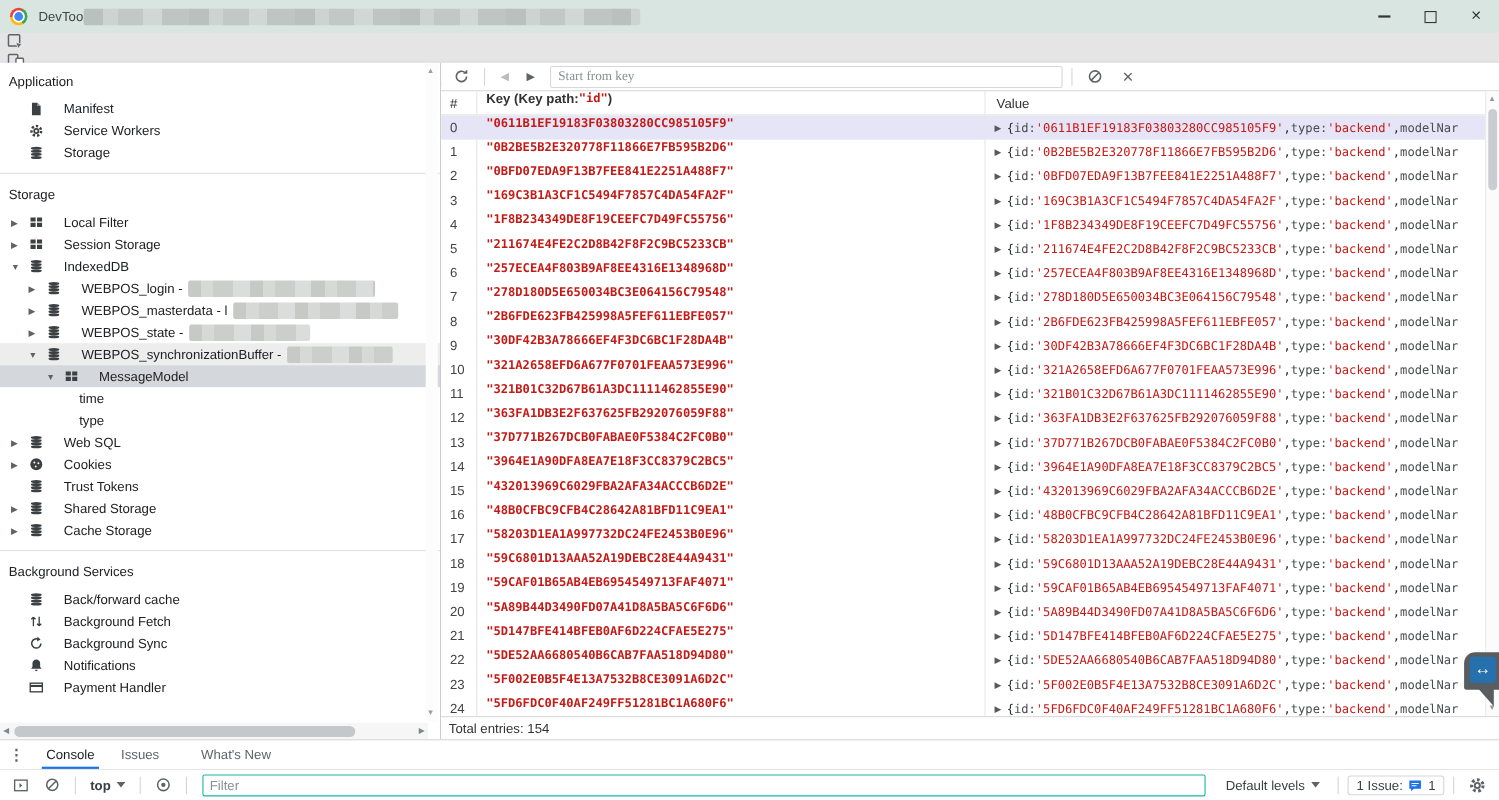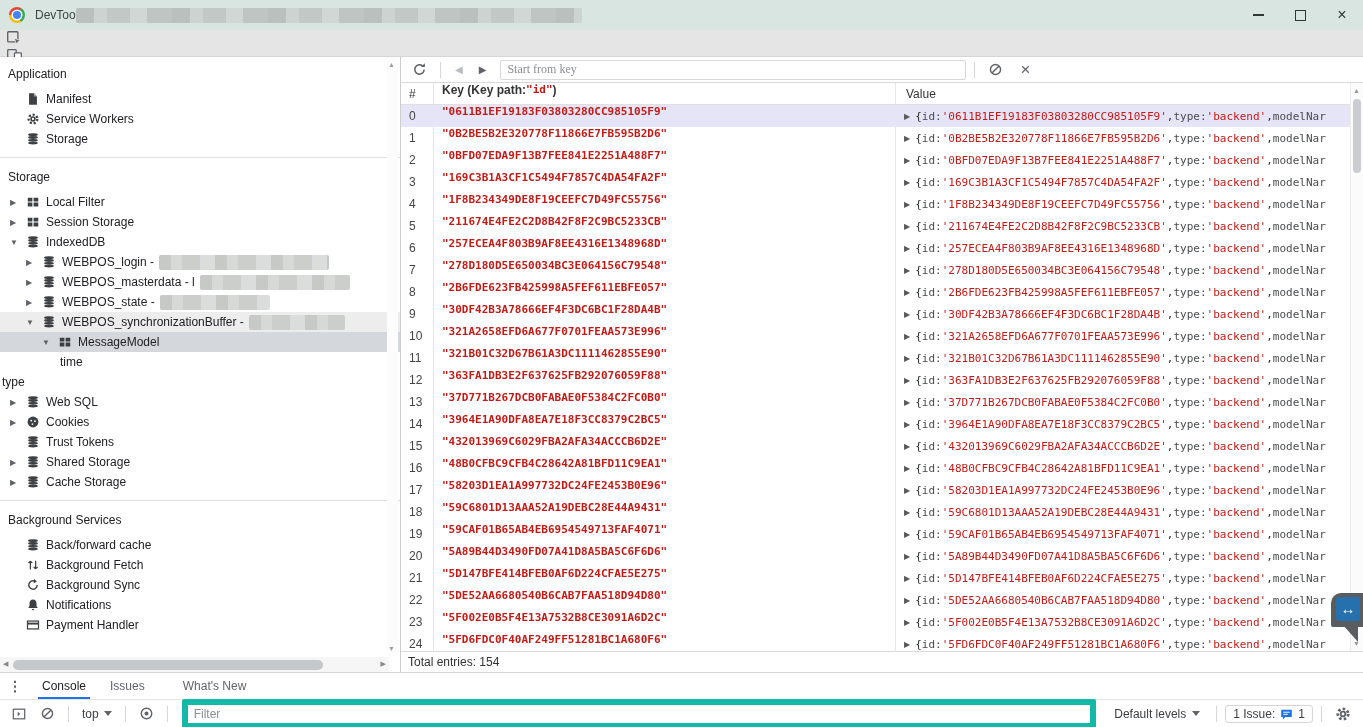--- a/index.html
+++ b/index.html
@@ -43,21 +43,21 @@
   
   .sidebar{position:absolute;left:0;top:57px;width:400px;bottom:55px;background:#fff;border-right:1px solid #cdcdcd;overflow:hidden;}
   .side-section-header{margin:12px 0 8px;padding-left:8px;color:#202124;}
   .side-section-header.first{margin-top:10px;}
   .side-divider{height:1px;background:#e0e0e0;margin-top:8px;}
   .tree-row{height:20px;display:flex;align-items:center;white-space:nowrap;}
   .tree-row.selected{background:#d4d7db;}
   .tree-row.highlighted{background:#ededee;}
   .tw-exp{flex:0 0 16px;font-size:8px;color:#5f6368;text-align:left;}
   .tw-icon{flex:0 0 18px;display:flex;align-items:center;}
-  .tw-label{margin-left:2px;color:#202124;}
+  .tw-label{margin-left:14px;color:#202124;}
   .redacted{display:inline-block;height:15px;margin-left:5px;border-radius:2px;vertical-align:middle;filter:blur(.5px);
      background:repeating-linear-gradient(90deg,#c6c9c6 0 12px,#d6d9d6 12px 23px,#cbcecb 23px 41px,#dadddb 41px 56px);}
   .side-vscroll{position:absolute;right:2px;top:0;width:11px;bottom:16px;background:#fcfcfc;}
   .side-vscroll .arr{position:absolute;left:1px;font-size:7px;color:#9aa0a6;}
   .side-vscroll .up{top:4px;} .side-vscroll .down{bottom:4px;}
   .side-hscroll{position:absolute;left:0;bottom:0;height:15px;right:11px;background:#f6f6f6;}
   .side-hscroll .arr{position:absolute;top:3px;font-size:7px;color:#80868b;}
   .side-hscroll .left{left:3px;} .side-hscroll .right{right:3px;}
   .hthumb{position:absolute;left:13px;top:2.5px;width:310px;height:10px;border-radius:5px;background:#c5c8cb;}
 
@@ -92,23 +92,23 @@
 
   
   .drawer{position:absolute;left:0;right:0;bottom:0;height:55px;background:#fff;border-top:1px solid #d6d6d6;box-sizing:border-box;}
   .drawer-tabs{height:26px;display:flex;align-items:stretch;border-bottom:1px solid #e5e5e5;}
   .drawer-dots{display:flex;align-items:center;}
   .dtab{display:flex;align-items:center;padding:0 12px;color:#5f6368;position:relative;white-space:nowrap;}
   .dtab.whatsnew{margin-left:14px;}
   .dtab.active{color:#1a1d20;}
   .dtab.active::after{content:'';position:absolute;left:8px;right:8px;bottom:0;height:2.5px;background:#1a73e8;}
   .drawer-toolbar{height:27px;display:flex;align-items:center;padding:0 7px;gap:4px;}
-  .ctx{display:flex;align-items:center;gap:5px;color:#3c4043;padding:0 5px;}
+  .ctx{display:flex;align-items:center;gap:5px;color:#3c4043;padding:0 5px;font-weight:bold;}
   .caret{width:0;height:0;border-left:4px solid transparent;border-right:4px solid transparent;border-top:5px solid #5f6368;}
-  .filter-input{flex:1;height:18px;border:6px solid #14b8a6;border-radius:2px;margin:0 6px;padding:0 6px;
+  .filter-input{flex:1;height:18px;border:1px solid #14b8a6;border-radius:2px;margin:0 6px;padding:0 6px;
      font-family:"Liberation Sans",sans-serif;font-size:12px;outline:none;}
   .filter-input::placeholder{color:#8a8f94;}
   .levels{display:flex;align-items:center;gap:6px;color:#3c4043;padding:0 8px;}
   .issue-pill{display:flex;align-items:flex-end;gap:5px;border:1px solid #d6d6d6;border-radius:3px;padding:1px 7px;color:#3c4043;}
 
   
   .tv{position:absolute;right:0;top:593px;width:36px;height:52px;z-index:9;}
   .tv-flap{position:absolute;right:0;top:0;width:32px;height:34px;background:#5a5d5f;border-radius:10px 0 0 2px;}
   .tv-tail{position:absolute;right:5px;top:32px;width:0;height:0;border-left:15px solid transparent;border-top:17px solid #5a5d5f;}
   .tv-blue{position:absolute;right:3px;top:4px;width:24px;height:24px;background:#2570ad;border-radius:3px;
@@ -349,21 +349,21 @@
         <span class="tw-icon">
           <svg viewBox="0 0 16 16" width="14" height="14" fill="#3c4043">
             <path d="M2 3h5.3v4.3H2zM8.7 3H14v4.3H8.7zM2 8.7h5.3V13H2zM8.7 8.7H14V13H8.7z"></path>
           </svg>
         </span>
         <span class="tw-label">MessageModel</span>
       </div>
       <div class="tree-row" style="padding-left: 58px;">
         <span class="tw-label">time</span>
       </div>
-      <div class="tree-row" style="">
+      <div class="tree-row" style="padding-left: 58px;">
         <span class="tw-label">type</span>
       </div>
       <div class="tree-row" style="padding-left: 10px;">
         <span class="tw-exp">▶</span>
         <span class="tw-icon">
           <svg viewBox="0 0 16 16" width="14" height="14" fill="#3c4043">
             <ellipse cx="8" cy="3.1" rx="5.6" ry="1.6"></ellipse>
             <ellipse cx="8" cy="6.3" rx="5.6" ry="1.6"></ellipse>
             <ellipse cx="8" cy="9.5" rx="5.6" ry="1.6"></ellipse>
             <ellipse cx="8" cy="12.7" rx="5.6" ry="1.6"></ellipse>

